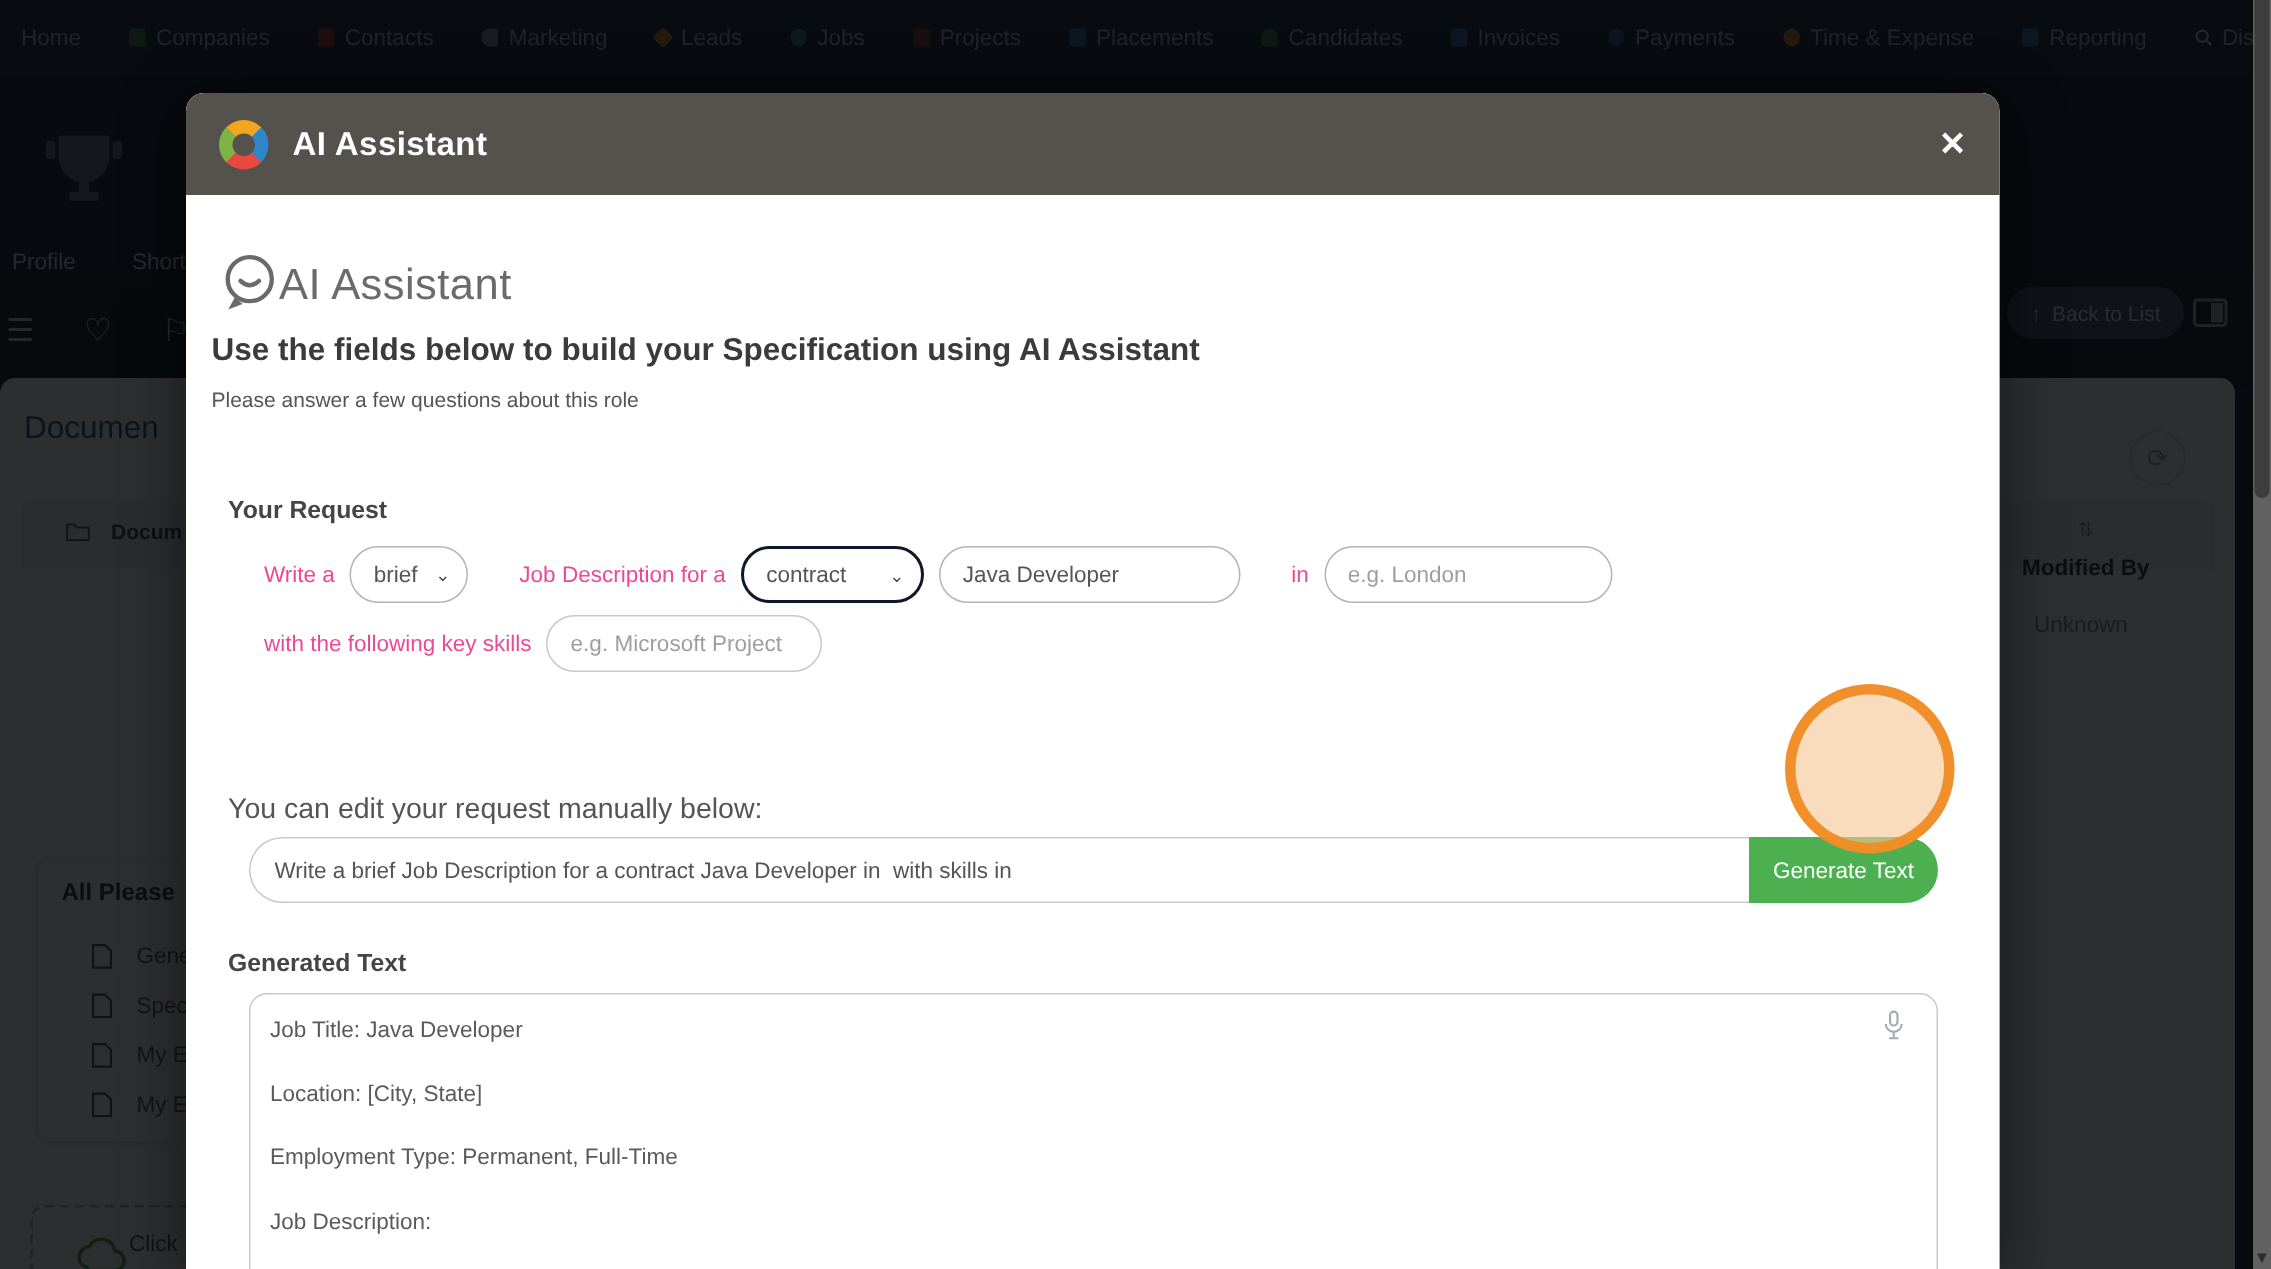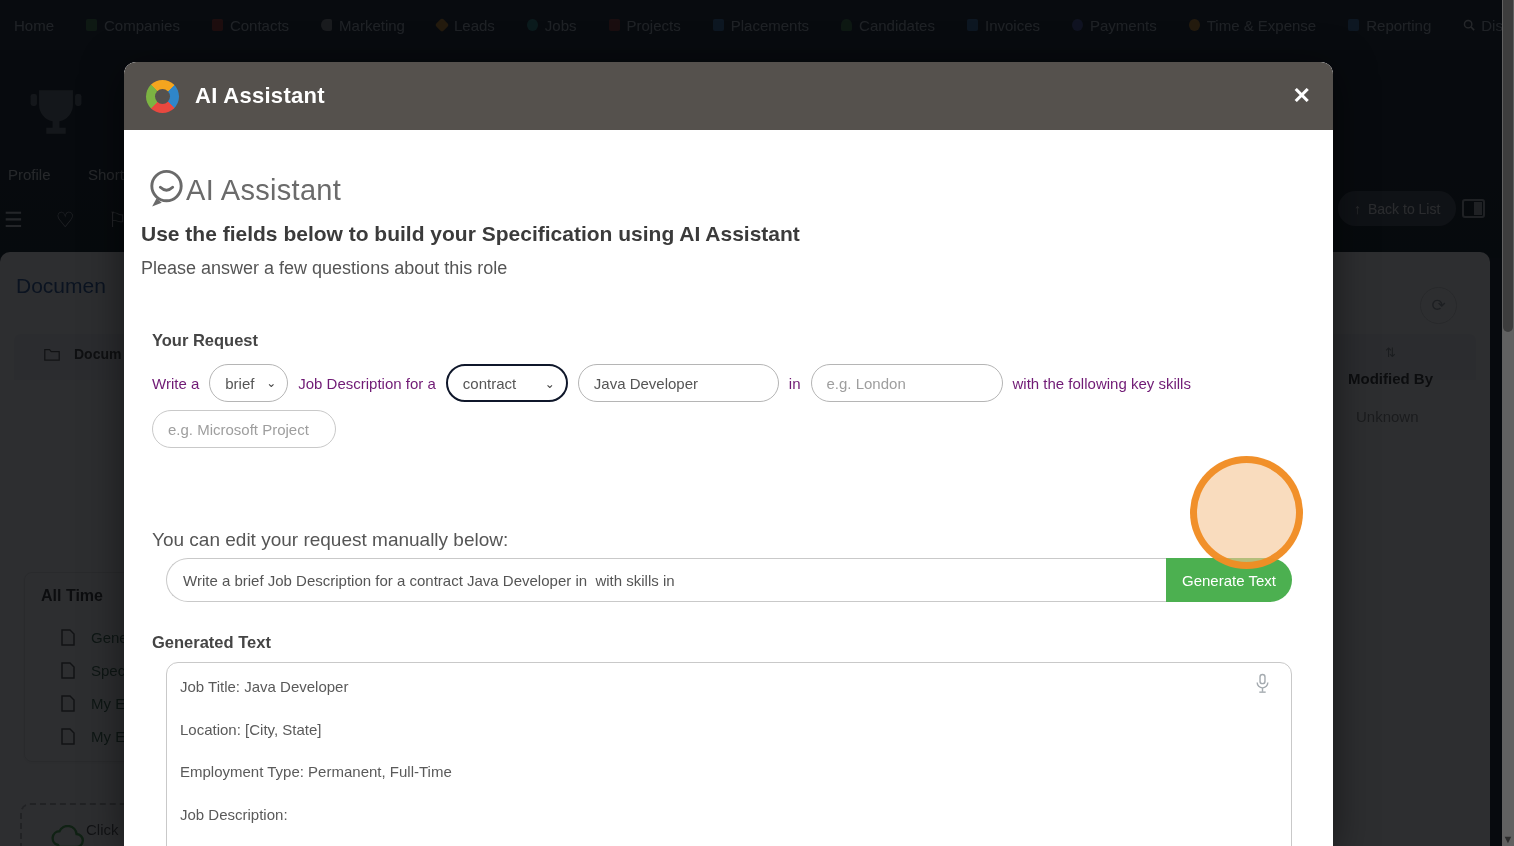--- a/index.html
+++ b/index.html
@@ -53,25 +53,25 @@
   .m-head { position:absolute; left:0; top:0; width:100%; height:68px; background:#55514d; border-radius:12px 12px 0 0; display:flex; align-items:center; padding:0 22px; }
   .logo { width:33px; height:33px; border-radius:50%; background:conic-gradient(from -135deg,#7cb342 0 25%,#f4a51f 0 50%,#2f86c9 0 75%,#e8483f 0 100%); position:relative; }
   .logo i { position:absolute; left:9px; top:9px; width:15px; height:15px; border-radius:50%; background:#55514d; }
   .m-title { color:#fff; font-size:22px; font-weight:600; margin-left:16px; letter-spacing:.3px; }
   .m-close { margin-left:auto; color:#fff; font-size:22px; font-weight:bold; cursor:pointer; line-height:1; }
 
   .m-body { position:absolute; left:0; top:68px; right:0; bottom:0; background:#fff; }
   .ai-ico { position:absolute; left:22px; top:38px; }
   .ai-title { position:absolute; left:62px; top:44px; font-size:29px; font-weight:500; color:#6b6b6b; letter-spacing:.3px; }
   .ai-sub { position:absolute; left:17px; top:92px; font-size:21px; font-weight:bold; color:#3b3b3b; }
-  .ai-note { position:absolute; left:17px; top:128px; font-size:18px; color:#555; }
+  .ai-note { position:absolute; left:17px; top:128px; font-size:14px; color:#555; }
 
   .req-title { position:absolute; left:28px; top:201px; font-size:16.5px; font-weight:bold; color:#454545; }
   .form-wrap { position:absolute; left:28px; top:234px; width:1122px; display:flex; flex-wrap:wrap; align-items:center; column-gap:10px; row-gap:8px; font-size:15px; color:#555; }
-  .ft { color:#701a75; }
+  .ft { color:#ec4899;margin-left:24px; }
   .pill { position:relative; display:inline-flex; align-items:center; height:38px; border:1px solid #b5b5b5; border-radius:19px; padding:0 26px 0 15px; color:#555; cursor:pointer; background:#fff; }
   .pill .chev { position:absolute; right:11px; top:11px; font-size:12px; color:#444; }
   .pill.focused { border:2px solid #0f172a; }
   .pill-input { height:38px; border:1px solid #b5b5b5; border-radius:19px; padding:0 15px; font-size:15px; color:#555; font-family:"Liberation Sans",sans-serif; outline:none; background:#fff; }
   .pill-input::placeholder { color:#9e9e9e; }
   .skills-input { border-color:#c9c9c9; }
 
   .edit-hint { position:absolute; left:28px; top:399px; font-size:19px; color:#555; }
   .manual-row { position:absolute; left:42px; top:428px; width:1126px; height:44px; display:flex; }
   .manual-input { flex:1; height:44px; border:1px solid #c9c9c9; border-right:none; border-radius:22px 0 0 22px; padding:0 16px; font-size:15px; color:#555; font-family:"Liberation Sans",sans-serif; outline:none; }
@@ -187,21 +187,21 @@
           <span>Docum</span>
         </span>
         <span class="th-right">
           <span class="sort-g">⇅</span>
           <span>Modified By</span>
         </span>
       </div>
       <span class="row-val">Unknown</span>
 
       <div class="types-card">
-        <div class="types-title">All Time</div>
+        <div class="types-title">All Please</div>
         <span class="type-item" style="top:56px">
           <svg width="14" height="17" viewBox="0 0 14 17">
               <path d="M1 1h8l4 4v11H1z" fill="none" stroke="#555" stroke-width="1.5"></path>
             </svg>
           <span>Gene</span>
         </span>
         <span class="type-item" style="top:89px">
           <svg width="14" height="17" viewBox="0 0 14 17">
               <path d="M1 1h8l4 4v11H1z" fill="none" stroke="#555" stroke-width="1.5"></path>
             </svg>

